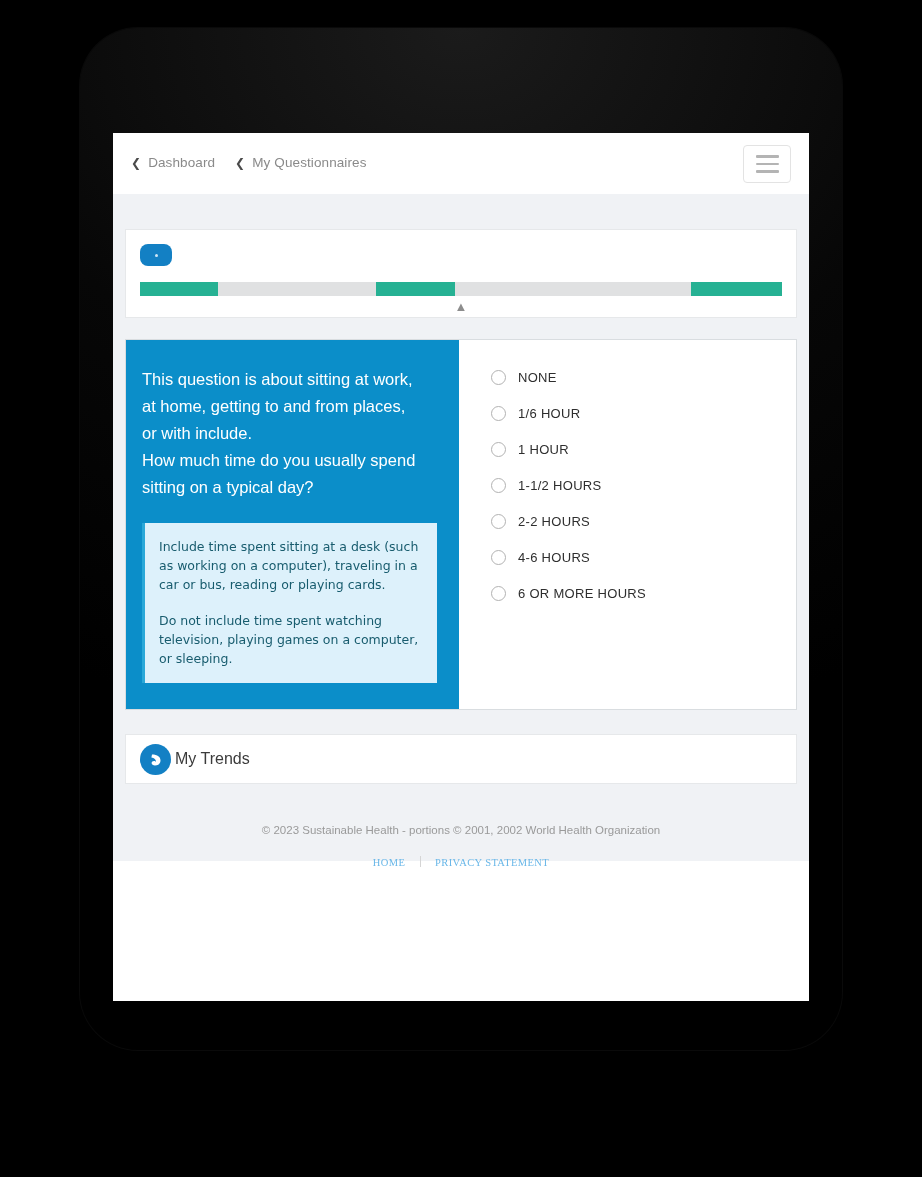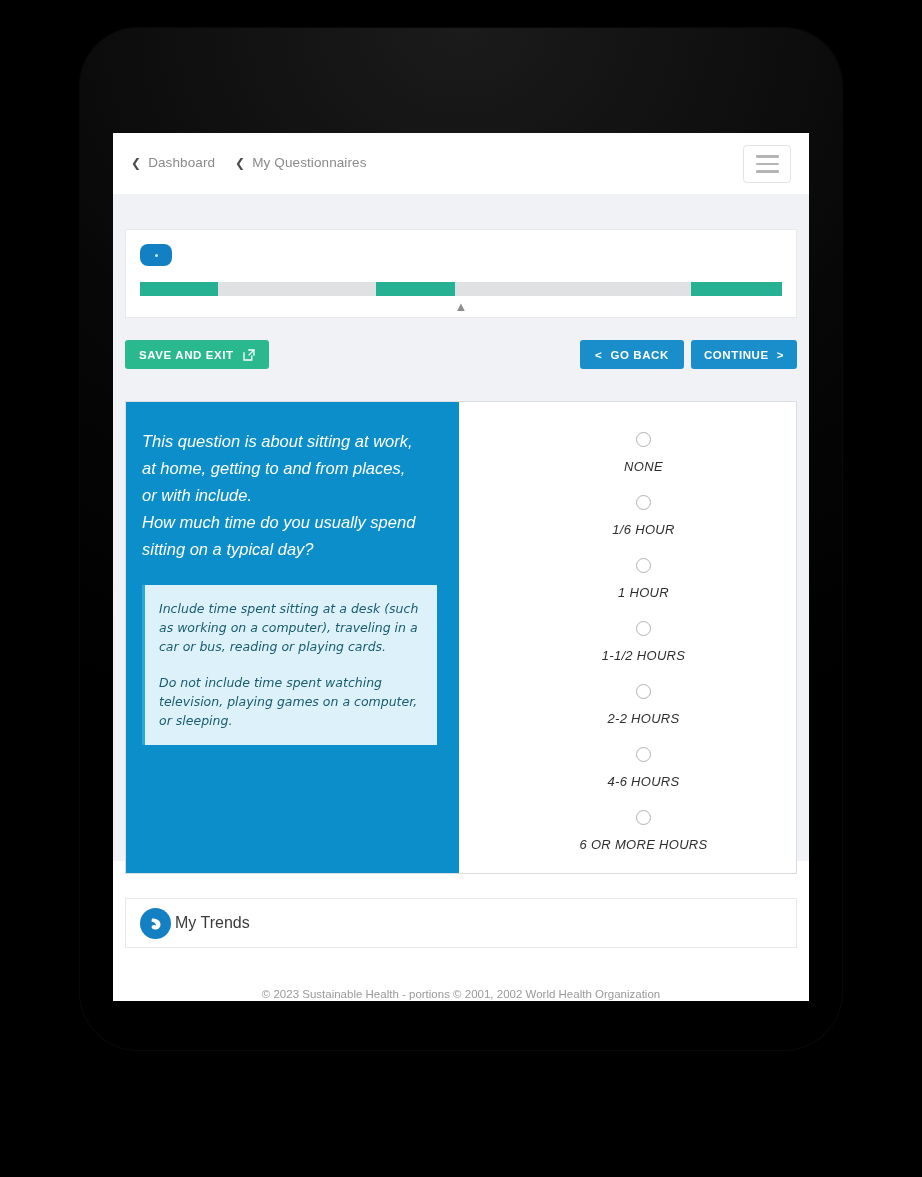--- a/index.html
+++ b/index.html
@@ -50,30 +50,30 @@
   .btn{border:0;border-radius:3px;color:#fff;font-size:11.5px;letter-spacing:.6px;
        font-weight:700;cursor:pointer;display:inline-flex;align-items:center;
        justify-content:center;height:29px;font-family:inherit;}
   .btn-save{position:absolute;left:0;top:0;background:#2ab98f;padding:0 14px;gap:9px;}
   .ext{width:12px;height:12px;position:relative;display:inline-block;}
   .ext svg{display:block;}
   .btn-back{position:absolute;right:113px;top:0;background:#1a8ecb;width:104px;gap:8px;}
   .btn-continue{position:absolute;right:0;top:0;background:#1a8ecb;width:106px;gap:8px;}
 
   
-  .qcard{display:flex;margin-top:21px;border:1px solid #d9dde0;background:#fff;font-style:italic;}
+  .qcard{display:flex;margin-top:21px;border:1px solid #d9dde0;background:#fff;}
   .qleft{width:333px;background:#0b8ec9;padding:26px 22px 26px 16px;box-sizing:border-box;}
   .qtext{color:#fff;font-size:16.5px;line-height:27px;font-weight:400;}
   .infobox{margin-top:22px;background:#ddf1fb;border-left:3px solid #2aa8d8;
            padding:14px 15px 15px 14px;box-sizing:border-box;}
   .infobox p{margin:0;color:#185c6e;font-size:12.5px;line-height:19px;
              font-family:"DejaVu Sans",sans-serif;}
   .infobox p + p{margin-top:17px;}
   .qright{flex:1;background:#fff;padding:30px 0 0 32px;box-sizing:border-box;}
-  .opt{display:flex;align-items:center;gap:12px;margin-bottom:21px;cursor:pointer;flex-direction:column;}
+  .opt{display:flex;align-items:center;gap:12px;margin-bottom:21px;cursor:pointer;}
   .radio{width:13px;height:13px;border:1.4px solid #b2b2b2;border-radius:50%;
          background:#fff;flex:none;}
   .optlabel{font-size:13px;color:#2e2e2e;letter-spacing:.3px;}
 
   
   .trends{margin-top:24px;height:48px;display:flex;align-items:center;
           padding-left:14px;gap:4px;cursor:pointer;}
   .tcircle{width:31px;height:31px;border-radius:50%;background:#1380c4;
            display:flex;align-items:center;justify-content:center;flex:none;}
   .tlabel{font-size:16px;color:#3b3b3b;}
@@ -119,40 +119,20 @@
           <i></i>
         </div>
         <div class="bar" id="progress-bar" style="background: rgb(224, 225, 226);">
             <div class="seg" style="left: 0%; width: 12.2%; background: rgb(38, 177, 147);"></div>
             <div class="seg" style="left: 36.8%; width: 12.2%; background: rgb(38, 177, 147);"></div>
             <div class="seg" style="left: 85.8%; width: 14.2%; background: rgb(38, 177, 147);"></div>
           </div>
         <div class="collapse">▲</div>
       </div>
 
-      <div class="actions">
-        <button class="btn btn-save">
-          <span>SAVE AND EXIT</span>
-          <span class="ext">
-            <svg width="12" height="12" viewBox="0 0 12 12">
-              <path d="M1 3.2 L1 11 L8.8 11 L8.8 6.6" fill="none" stroke="#fff" stroke-width="1.3"></path>
-              <path d="M5.2 1 L11 1 L11 6.8" fill="none" stroke="#fff" stroke-width="1.3"></path>
-              <path d="M11 1 L5.6 6.4" fill="none" stroke="#fff" stroke-width="1.3"></path>
-            </svg>
-          </span>
-        </button>
-        <button class="btn btn-back">
-          <span>&lt;</span>
-          <span>GO BACK</span>
-        </button>
-        <button class="btn btn-continue">
-          <span>CONTINUE</span>
-          <span>&gt;</span>
-        </button>
-      </div>
 
       <div class="qcard">
         <div class="qleft">
           <div class="qtext" id="question-text">
               <div>This question is about sitting at work,</div>
               <div>at home, getting to and from places,</div>
               <div>or with include.</div>
               <div>How much time do you usually spend</div>
               <div>sitting on a typical day?</div>
             </div>

